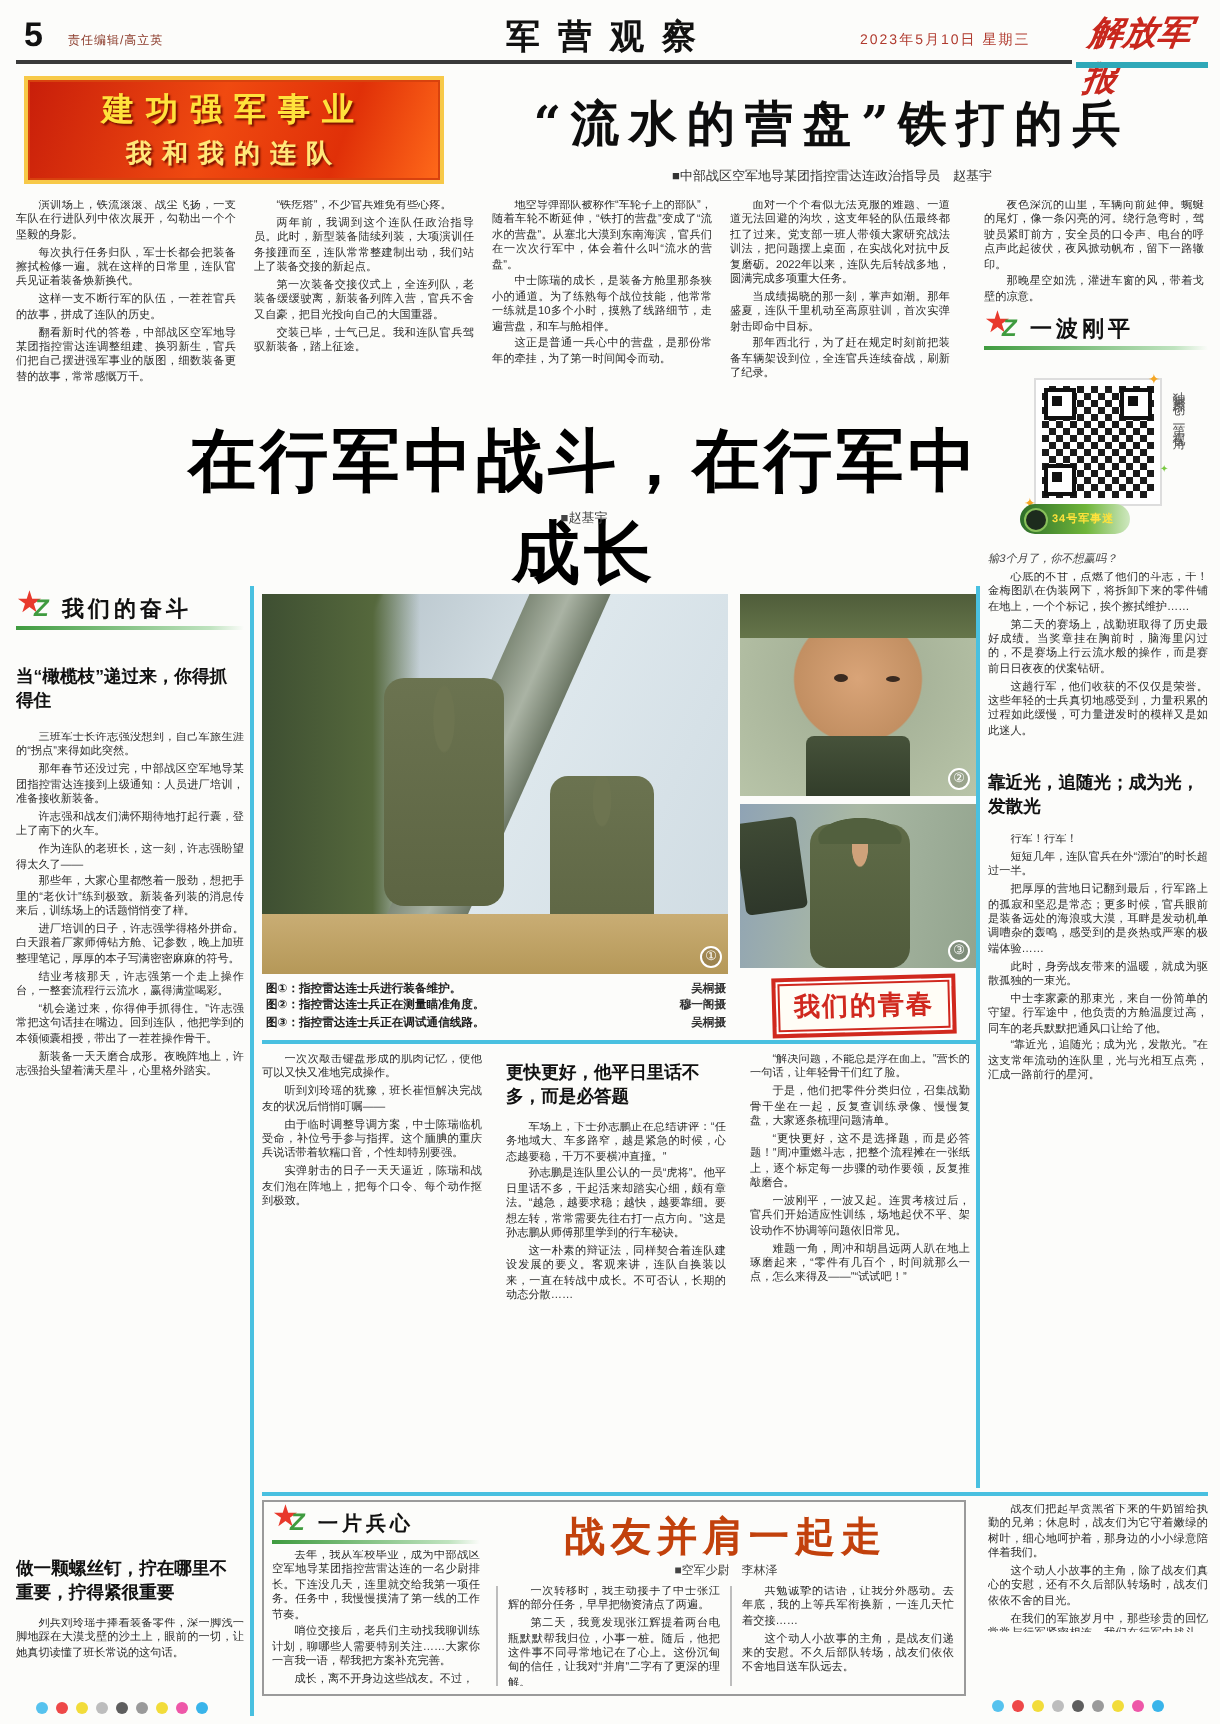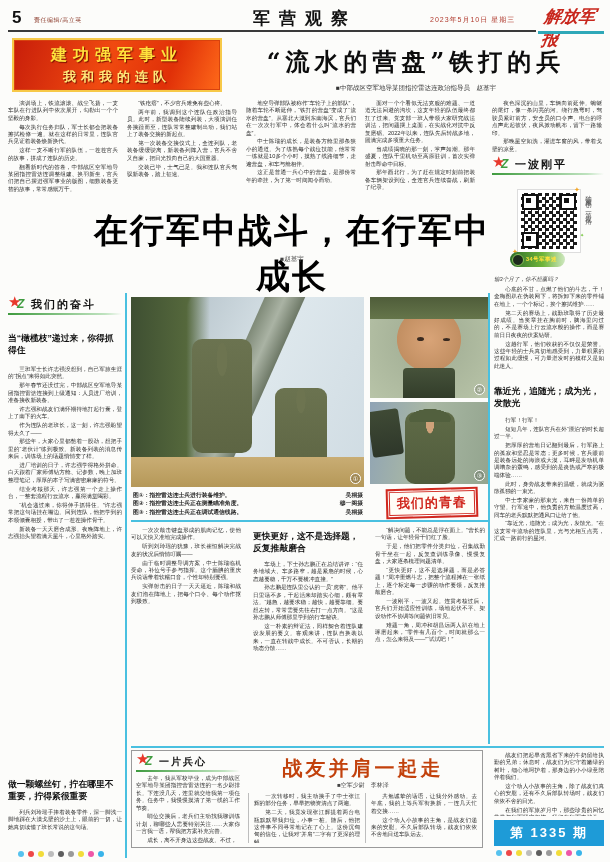--- a/index.html
+++ b/index.html
@@ -242,21 +242,21 @@
 
   <div class="abs hcyan" style="left:131px;top:520px;width:357px;"></div>
 
   <div class="abs bt" style="left:131px;top:527px;width:110px;height:216px;">
     <p>一次次敲击键盘形成的肌肉记忆，使他可以又快又准地完成操作。</p>
     <p>听到刘玲瑶的犹豫，班长崔恒解决完战友的状况后悄悄叮嘱——</p>
     <p>由于临时调整导调方案，中士陈瑞临机受命，补位号手参与指挥。这个腼腆的重庆兵说话带着软糯口音，个性却特别要强。</p>
     <p>实弹射击的日子一天天逼近，陈瑞和战友们泡在阵地上，把每个口令、每个动作抠到极致。</p>
   </div>
   <div class="abs" style="left:253px;top:527px;width:110px;height:216px;overflow:hidden;">
-    <div class="subhead" style="margin:4px 0 6px;">更快更好，这不是选择题，反复推敲磨合</div>
+    <div class="subhead" style="margin:4px 0 6px;">更快更好，他平日里话不多，而是必答题</div>
     <div class="bt">
       <p>车场上，下士孙志鹏正在总结讲评：“任务地域大、车多路窄，越是紧急的时候，心态越要稳，千万不要横冲直撞。”</p>
       <p>孙志鹏是连队里公认的一员“虎将”。他平日里话不多，干起活来却踏实心细，颇有章法。“越急，越要求稳；越快，越要靠细。要想左转，常常需要先往右打一点方向。”这是孙志鹏从师傅那里学到的行车秘诀。</p>
       <p>这一朴素的辩证法，同样契合着连队建设发展的要义。客观来讲，连队自换装以来，一直在转战中成长。不可否认，长期的动态分散……</p>
     </div>
   </div>
   <div class="abs bt" style="left:375px;top:527px;width:110px;height:216px;">
     <p>“解决问题，不能总是浮在面上。”营长的一句话，让年轻骨干们红了脸。</p>
     <p>于是，他们把零件分类归位，召集战勤骨干坐在一起，反复查训练录像、慢慢复盘，大家逐条梳理问题清单。</p>
     <p>“更快更好，这不是选择题，而是必答题！”周冲重燃斗志，把整个流程摊在一张纸上，逐个标定每一步骤的动作要领，反复推敲磨合。</p>
@@ -308,21 +308,20 @@
       <p>共勉诚挚的话语，让我分外感动。去年底，我的上等兵军衔换新，一连几天忙着交接……</p>
       <p>这个动人小故事的主角，是战友们递来的安慰。不久后部队转场，战友们依依不舍地目送车队远去。</p>
     </div>
   </div>
 
   <div class="abs bt" style="left:494px;top:752px;width:110px;height:64px;">
     <p>战友们把起早贪黑省下来的牛奶留给执勤的兄弟；休息时，战友们为它守着嫩绿的树叶，细心地呵护着，那身边的小小绿意陪伴着我们。</p>
     <p>这个动人小故事的主角，除了战友们真心的安慰，还有不久后部队转场时，战友们依依不舍的目光。</p>
     <p>在我们的军旅岁月中，那些珍贵的回忆常常与行军紧密相连。我们在行军中战斗，也在行军中成长。</p>
   </div>
-  <div class="abs issue" style="left:494px;top:820px;width:110px;height:26px;">第 1335 期</div>
   <div class="abs dotrow" style="left:496px;top:850px;">
       <span class="dot" style="background: rgb(86, 194, 238);"></span>
       <span class="dot" style="background: rgb(238, 72, 72);"></span>
       <span class="dot" style="background: rgb(242, 220, 58);"></span>
       <span class="dot" style="background: rgb(189, 189, 189);"></span>
       <span class="dot" style="background: rgb(94, 94, 94);"></span>
       <span class="dot" style="background: rgb(154, 154, 154);"></span>
       <span class="dot" style="background: rgb(242, 220, 58);"></span>
       <span class="dot" style="background: rgb(238, 87, 168);"></span>
       <span class="dot" style="background: rgb(57, 180, 234);"></span>

